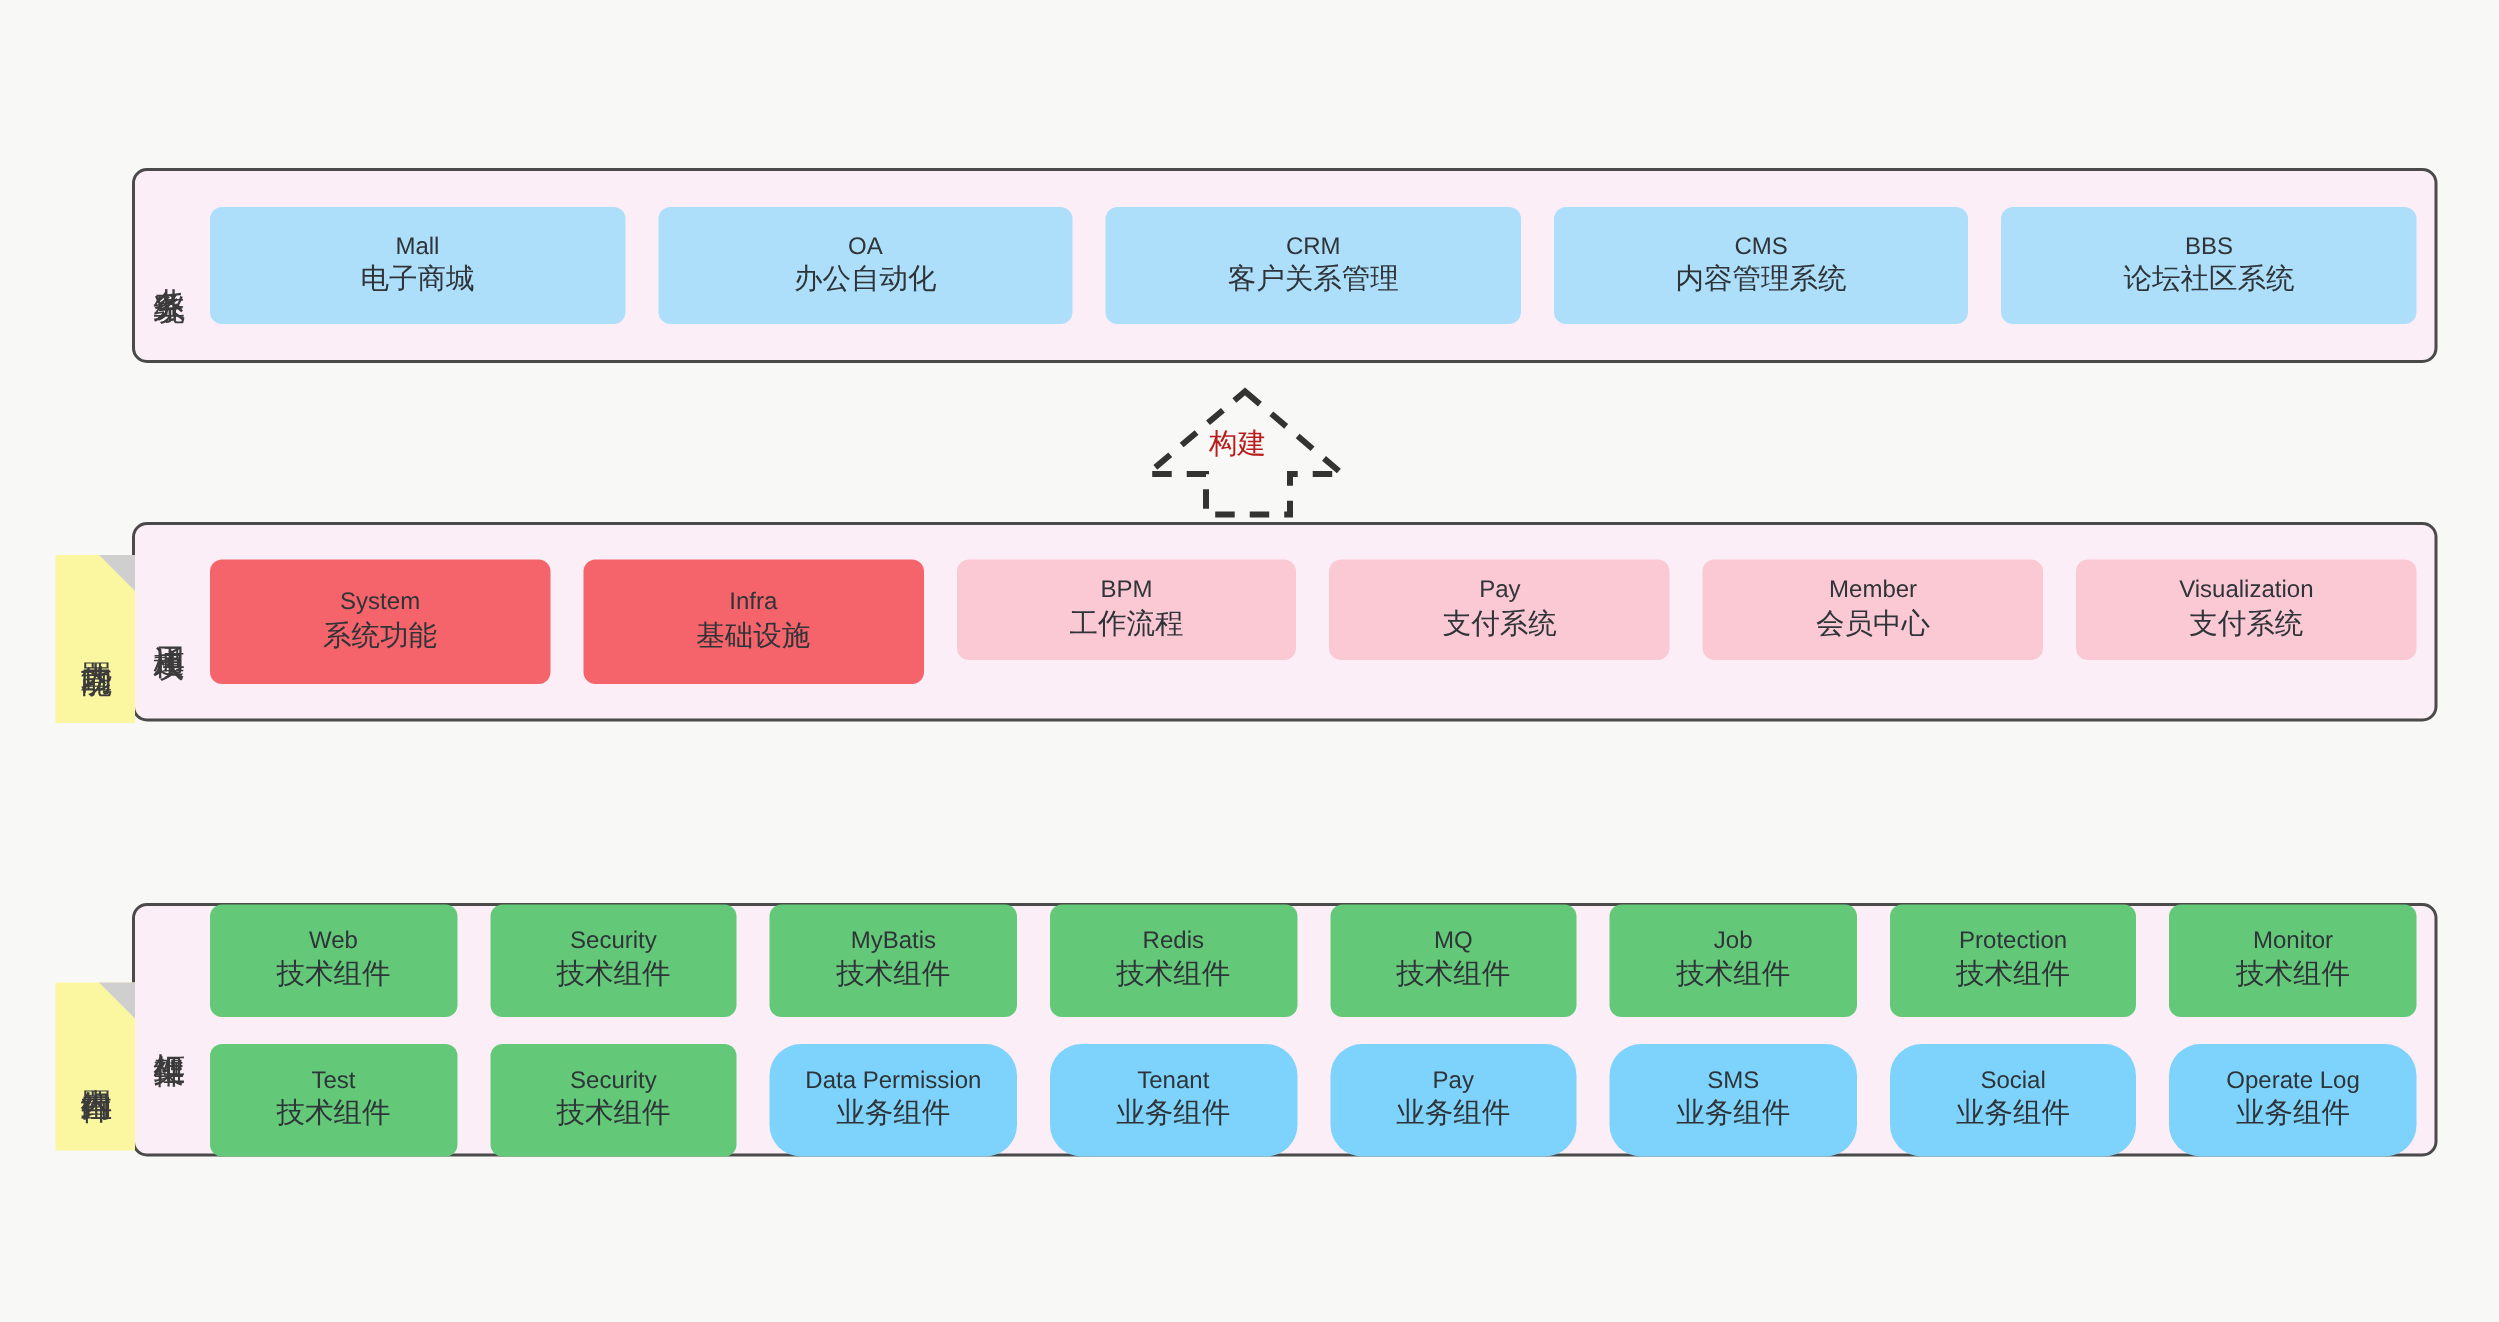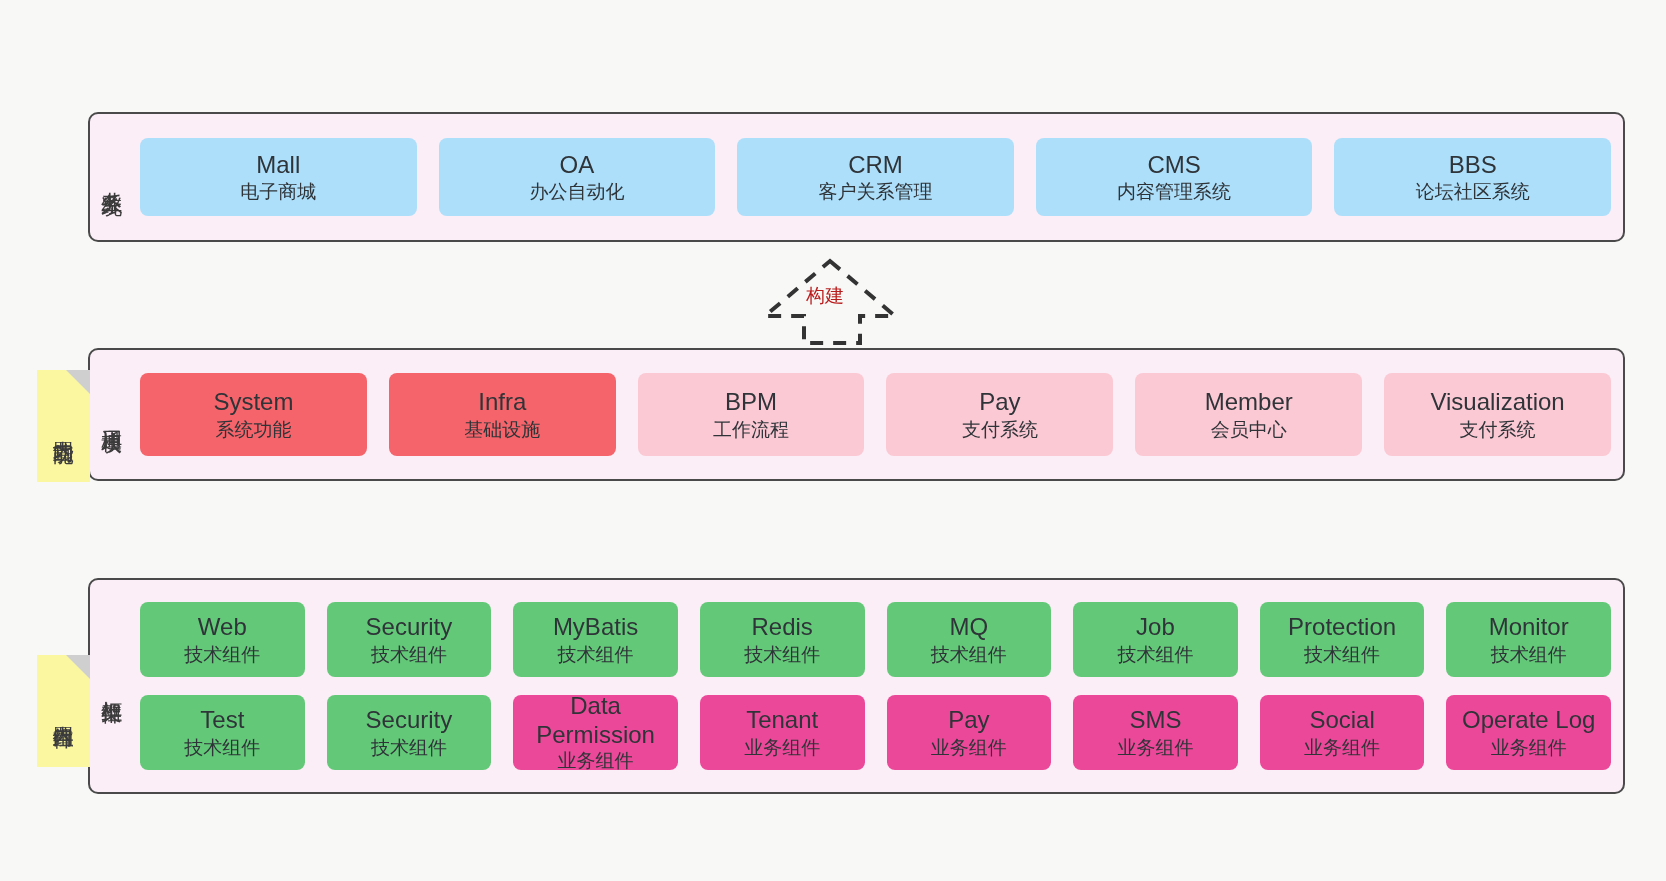--- a/index.html
+++ b/index.html
@@ -58,29 +58,29 @@
     border-radius:8px;
     display:flex;
     flex-direction:column;
     align-items:center;
     justify-content:center;
     text-align:center;
     box-sizing:border-box;
     padding:6px 4px;
     line-height:1.26;
   }
-  .box .en{font-size:24px;color:#2f3438;}
+  .box .en{font-size:16px;color:#2f3438;}
   .box .cn{font-size:19px;color:#2f3438;}
   .box.three .en{line-height:1.2;}
 
   .blue{background:#addffb;height:78px;}
   .red{background:#f4646a;height:83px;}
-  .pink{background:#fbc9d4;height:83px;}
+  .pink{background:#fbc9d4;height:67px;}
   .green{background:#63c978;height:75px;}
-  .lgreen{background:#ec4899;height:75px;}
+  .lgreen{background:#7dd3fc;height:75px;border-radius:21px;}
 
   
   .note{
     position:absolute;
     background:#fbf6a0;
     box-sizing:border-box;
     display:flex;
     align-items:center;
     justify-content:center;
     font-size:21px;
@@ -204,21 +204,21 @@
       </div>
     </div>
   </div>
 
   <div class="note" style="left:37px;top:370px;width:53px;height:112px;">
     <span class="fold"></span>
     <span>内置功能</span>
   </div>
 
 
-  <div class="layer" style="left:88px;top:578px;width:1537px;height:216px;">
+  <div class="layer" style="left:88px;top:602px;width:1537px;height:169px;">
     <div class="layer-title">框架组件</div>
     <div class="layer-body">
 
       <div class="row">
         <div class="cell">
           <div class="box green">
             <div class="en">Web</div>
             <div class="cn">技术组件</div>
           </div>
         </div>

